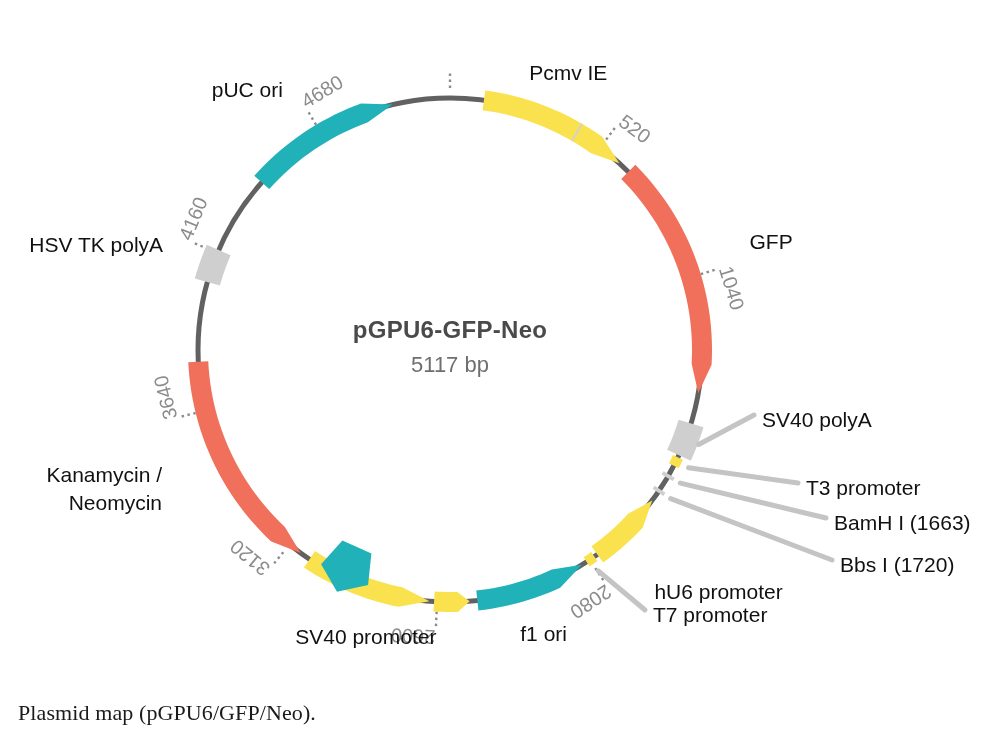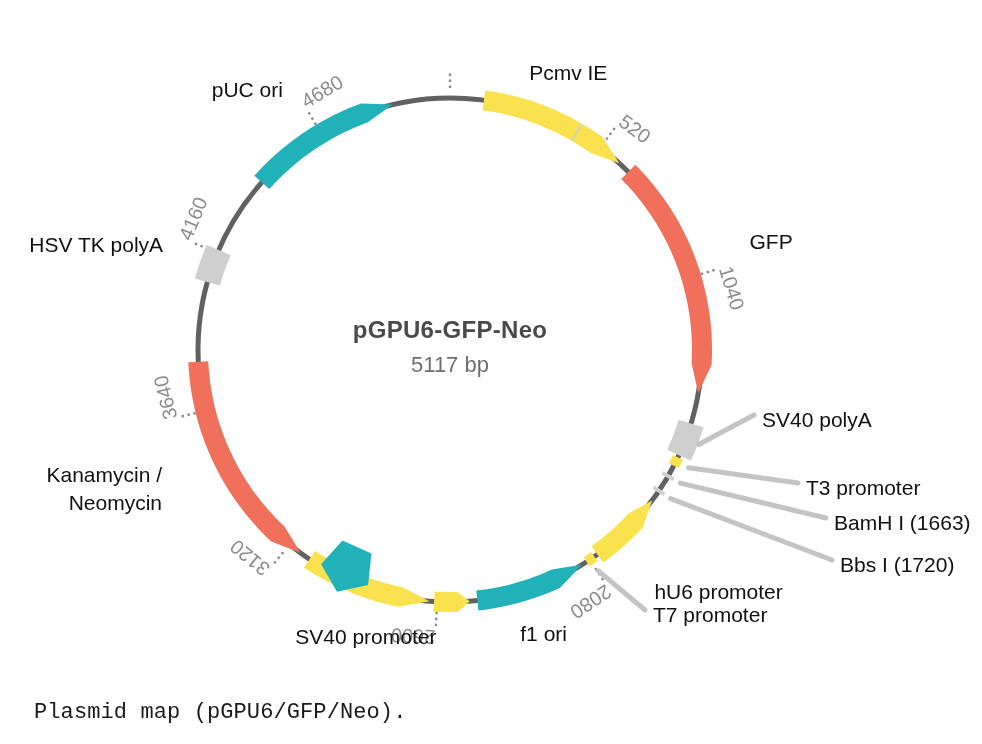--- a/index.html
+++ b/index.html
@@ -8,26 +8,25 @@
     width: 982px; height: 744px;
     background: #ffffff;
     font-family: "Liberation Sans", sans-serif;
     overflow: hidden;
   }
   #stage { position: relative; width: 982px; height: 744px; background: #fff; }
   #map-svg { position: absolute; left: 0; top: 0; }
   .caption {
     position: absolute;
     left: 18px; top: 700px;
-    font-family: Liberation Mono, monospace;
+    font-family: Liberation Serif, serif;
     font-size: 22px;
     color: #1a1a1a;
     letter-spacing: .1px;
     white-space: nowrap;
-    margin-left: 16px;
   }
   text { font-family: "Liberation Sans", sans-serif; }
   .feat-label { font-size: 21px; fill: #111111; }
   .tick-label { font-size: 20px; fill: #8c8c8c; }
   .center-title { font-size: 24px; font-weight: bold; fill: #4a4a4a; letter-spacing: .3px; }
   .center-sub { font-size: 22px; fill: #6f6f6f; }
 </style>
 </head>
 <body>
 

